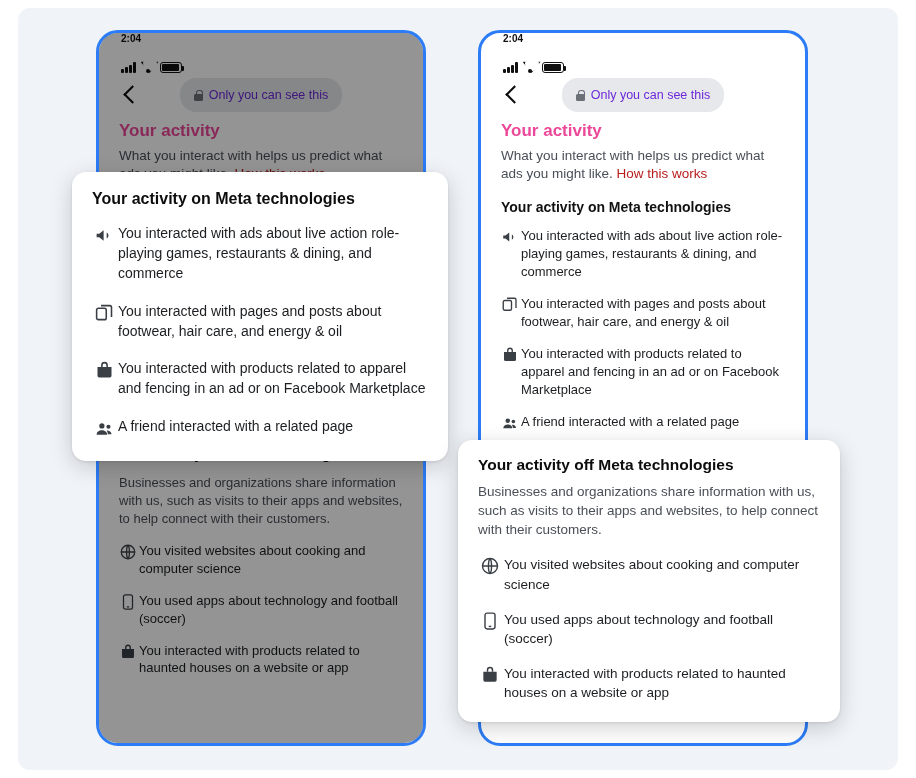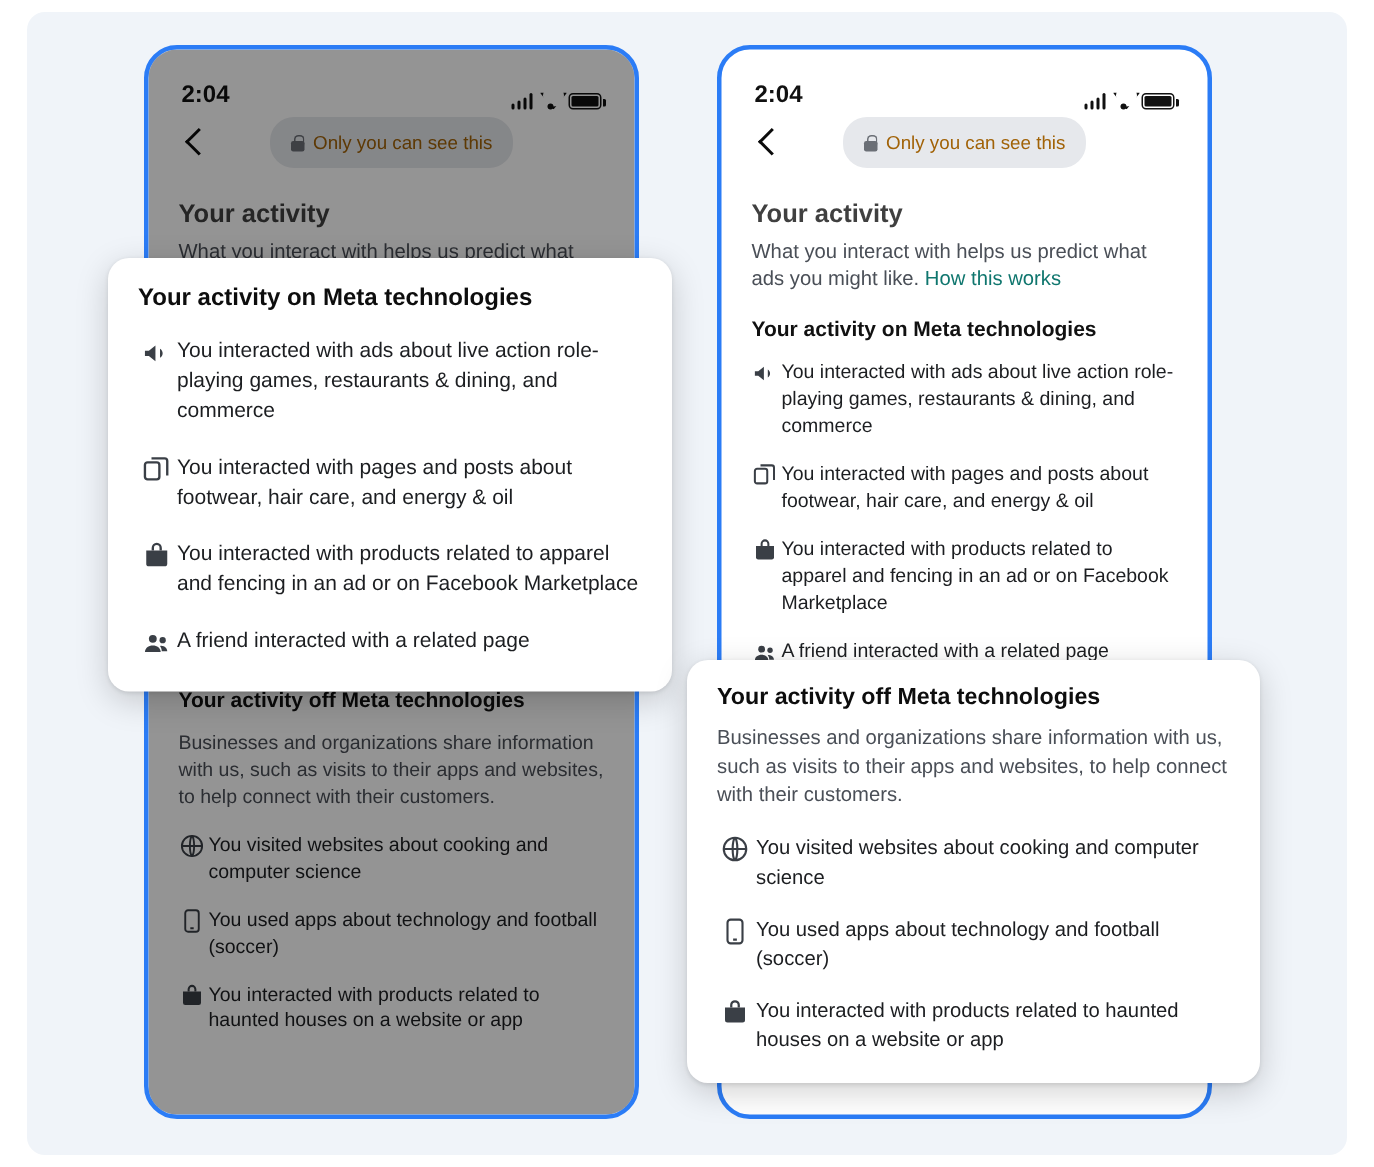--- a/index.html
+++ b/index.html
@@ -43,24 +43,24 @@
   .scrim {
     position: absolute;
     inset: 0;
     background: rgba(0,0,0,0.42);
     z-index: 5;
     pointer-events: none;
   }
 
   
   .statusbar {
-    display: flex; align-items: flex-end; justify-content: space-between;
+    display: flex; align-items: flex-start; justify-content: space-between;
     height: 40px;
     padding: 0 4px;
-    font-size: 16px; font-weight: bold; color: #111;
+    font-size: 10px; font-weight: bold; color: #111; flex-direction: column;
   }
   .status-icons { display: flex; align-items: end; gap: 5px; }
   .sig { display: flex; align-items: flex-end; gap: 1.5px; height: 11px; }
   .sig i { display: block; width: 2.5px; background: #111; border-radius: 1px; }
   .sig i:nth-child(1) { height: 4px; }
   .sig i:nth-child(2) { height: 6px; }
   .sig i:nth-child(3) { height: 8.5px; }
   .sig i:nth-child(4) { height: 11px; }
   .wifi { width: 14px; height: 11px; position: relative; }
   .wifi::before {
@@ -95,49 +95,49 @@
     width: 24px; height: 24px; position: relative; flex: none;
   }
   .back-btn::before {
     content: ""; position: absolute; left: 7px; top: 5px;
     width: 11px; height: 11px;
     border-left: 2.4px solid #0b0b0b; border-bottom: 2.4px solid #0b0b0b;
     transform: rotate(45deg);
   }
   .privacy-pill {
     display: inline-flex; align-items: center; gap: 6px;
-    background: #e6e8ec; color: #a16207;
+    background: #e6e8ec; color: #6d28d9;
     border-radius: 16px; padding: 10px 14px;
     font-size: 12.5px;
     margin: 0 auto;
   }
   .lock {
     width: 9px; height: 11px; position: relative; flex: none;
   }
   .lock::before {
     content: ""; position: absolute; left: 0; bottom: 0;
     width: 9px; height: 6.5px; background: #6b6f76; border-radius: 1.5px;
   }
   .lock::after {
     content: ""; position: absolute; left: 1.8px; top: 0;
     width: 5.4px; height: 6px;
     border: 1.6px solid #6b6f76; border-bottom: none;
     border-radius: 3px 3px 0 0;
   }
 
   
   .page-title {
-    font-size: 17px; font-weight: bold; color: #404040;
-    margin: 16px 0 6px 2px;
+    font-size: 17px; font-weight: bold; color: #ec4899;
+    margin: 4px 0 6px 2px;
   }
   .page-sub {
     font-size: 13.5px; color: #4a4f57; line-height: 1.35;
     margin: 0 2px 16px 2px;
   }
-  .page-sub a { color: #0f766e; text-decoration: none; }
+  .page-sub a { color: #b91c1c; text-decoration: none; }
   .sect-title {
     font-size: 14px; font-weight: bold; color: #111;
     margin: 4px 2px 12px 2px;
   }
 
   .items { margin: 0 2px; }
   .item {
     display: flex; align-items: flex-start;
     margin-bottom: 14px;
   }

